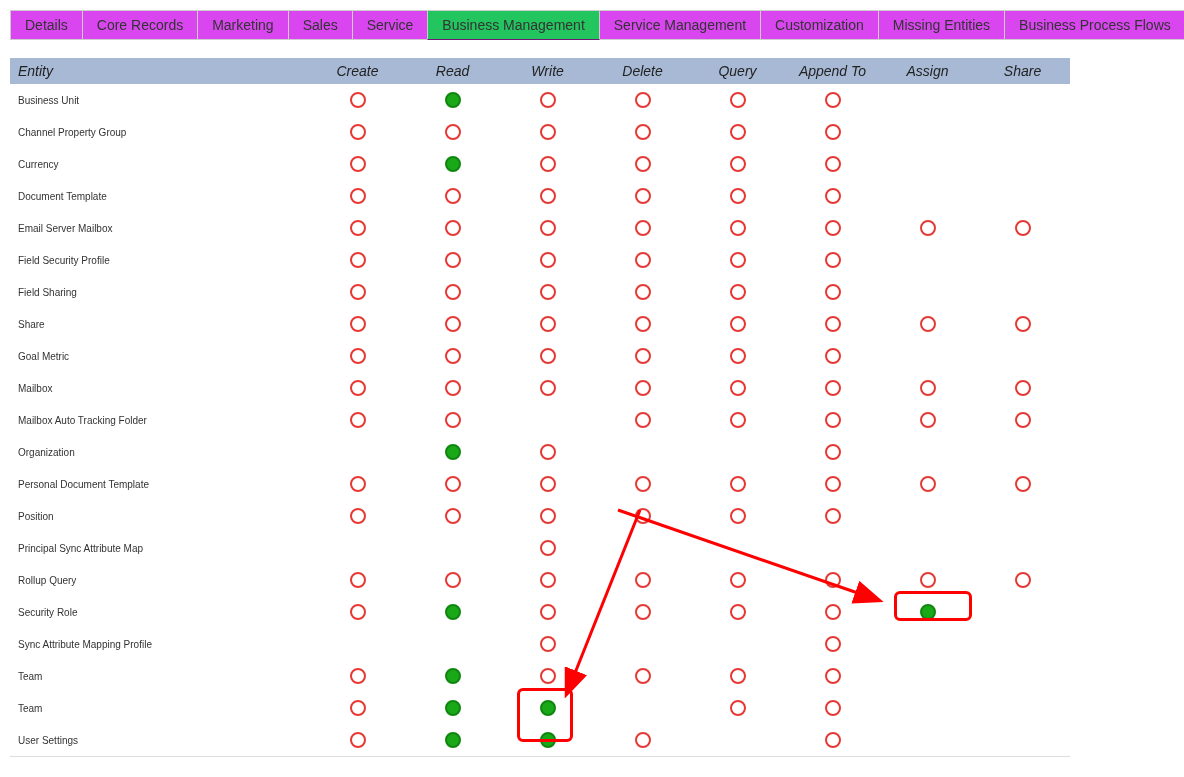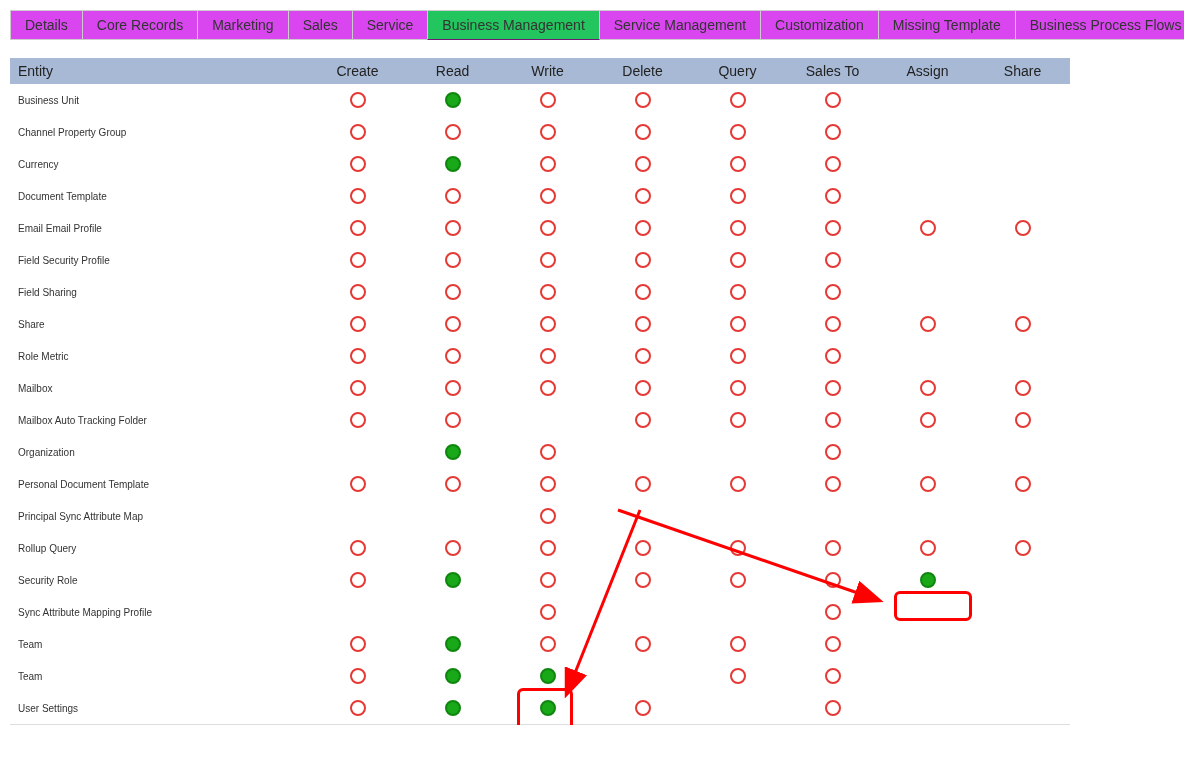--- a/index.html
+++ b/index.html
@@ -44,20 +44,21 @@
   .grid {
     margin-top: 18px;
     width: 1060px;
   }
   .grid-header {
     display: grid;
     grid-template-columns: 300px repeat(8, 95px);
     background: #a7b9d5;
     align-items: center;
     height: 26px;
+    font-style: italic;
   }
   .grid-header .hcell {
     padding: 3px 8px;
     font-size: 14px;
     color: #222;
   }
   .grid-header .hcell.center { text-align: center; }
   .grid-body {
     border-bottom: 1px solid #ddd;
   }
@@ -109,33 +110,33 @@
 
 <div class="tabs" id="tabs">
       <div class="tab">Details</div>
       <div class="tab">Core Records</div>
       <div class="tab">Marketing</div>
       <div class="tab">Sales</div>
       <div class="tab">Service</div>
       <div class="tab active">Business Management</div>
       <div class="tab">Service Management</div>
       <div class="tab">Customization</div>
-      <div class="tab">Missing Template</div>
+      <div class="tab">Missing Entities</div>
       <div class="tab">Business Process Flows</div>
     </div>
 
 <div class="grid">
   <div class="grid-header" id="grid-header">
         <div class="hcell">Entity</div>
         <div class="hcell center">Create</div>
         <div class="hcell center">Read</div>
         <div class="hcell center">Write</div>
         <div class="hcell center">Delete</div>
         <div class="hcell center">Query</div>
-        <div class="hcell center">Sales To</div>
+        <div class="hcell center">Append To</div>
         <div class="hcell center">Assign</div>
         <div class="hcell center">Share</div>
       </div>
   <div class="grid-body" id="grid-body">
         <div class="row">
           <div class="entity-name">Business Unit</div>
           <div class="pcell">
             <div class="perm none"></div>
           </div>
           <div class="pcell">
@@ -219,21 +220,21 @@
           <div class="pcell">
             <div class="perm none"></div>
           </div>
           <div class="pcell">
             <div class="perm none"></div>
           </div>
           <div class="pcell"></div>
           <div class="pcell"></div>
         </div>
         <div class="row">
-          <div class="entity-name">Email Email Profile</div>
+          <div class="entity-name">Email Server Mailbox</div>
           <div class="pcell">
             <div class="perm none"></div>
           </div>
           <div class="pcell">
             <div class="perm none"></div>
           </div>
           <div class="pcell">
             <div class="perm none"></div>
           </div>
           <div class="pcell">
@@ -319,21 +320,21 @@
             <div class="perm none"></div>
           </div>
           <div class="pcell">
             <div class="perm none"></div>
           </div>
           <div class="pcell">
             <div class="perm none"></div>
           </div>
         </div>
         <div class="row">
-          <div class="entity-name">Role Metric</div>
+          <div class="entity-name">Goal Metric</div>
           <div class="pcell">
             <div class="perm none"></div>
           </div>
           <div class="pcell">
             <div class="perm none"></div>
           </div>
           <div class="pcell">
             <div class="perm none"></div>
           </div>
           <div class="pcell">
@@ -436,20 +437,43 @@
           </div>
           <div class="pcell">
             <div class="perm none"></div>
           </div>
           <div class="pcell">
             <div class="perm none"></div>
           </div>
           <div class="pcell">
             <div class="perm none"></div>
           </div>
+        </div>
+        <div class="row">
+          <div class="entity-name">Position</div>
+          <div class="pcell">
+            <div class="perm none"></div>
+          </div>
+          <div class="pcell">
+            <div class="perm none"></div>
+          </div>
+          <div class="pcell">
+            <div class="perm none"></div>
+          </div>
+          <div class="pcell">
+            <div class="perm none"></div>
+          </div>
+          <div class="pcell">
+            <div class="perm none"></div>
+          </div>
+          <div class="pcell">
+            <div class="perm none"></div>
+          </div>
+          <div class="pcell"></div>
+          <div class="pcell"></div>
         </div>
         <div class="row">
           <div class="entity-name">Principal Sync Attribute Map</div>
           <div class="pcell"></div>
           <div class="pcell"></div>
           <div class="pcell">
             <div class="perm none"></div>
           </div>
           <div class="pcell"></div>
           <div class="pcell"></div>

